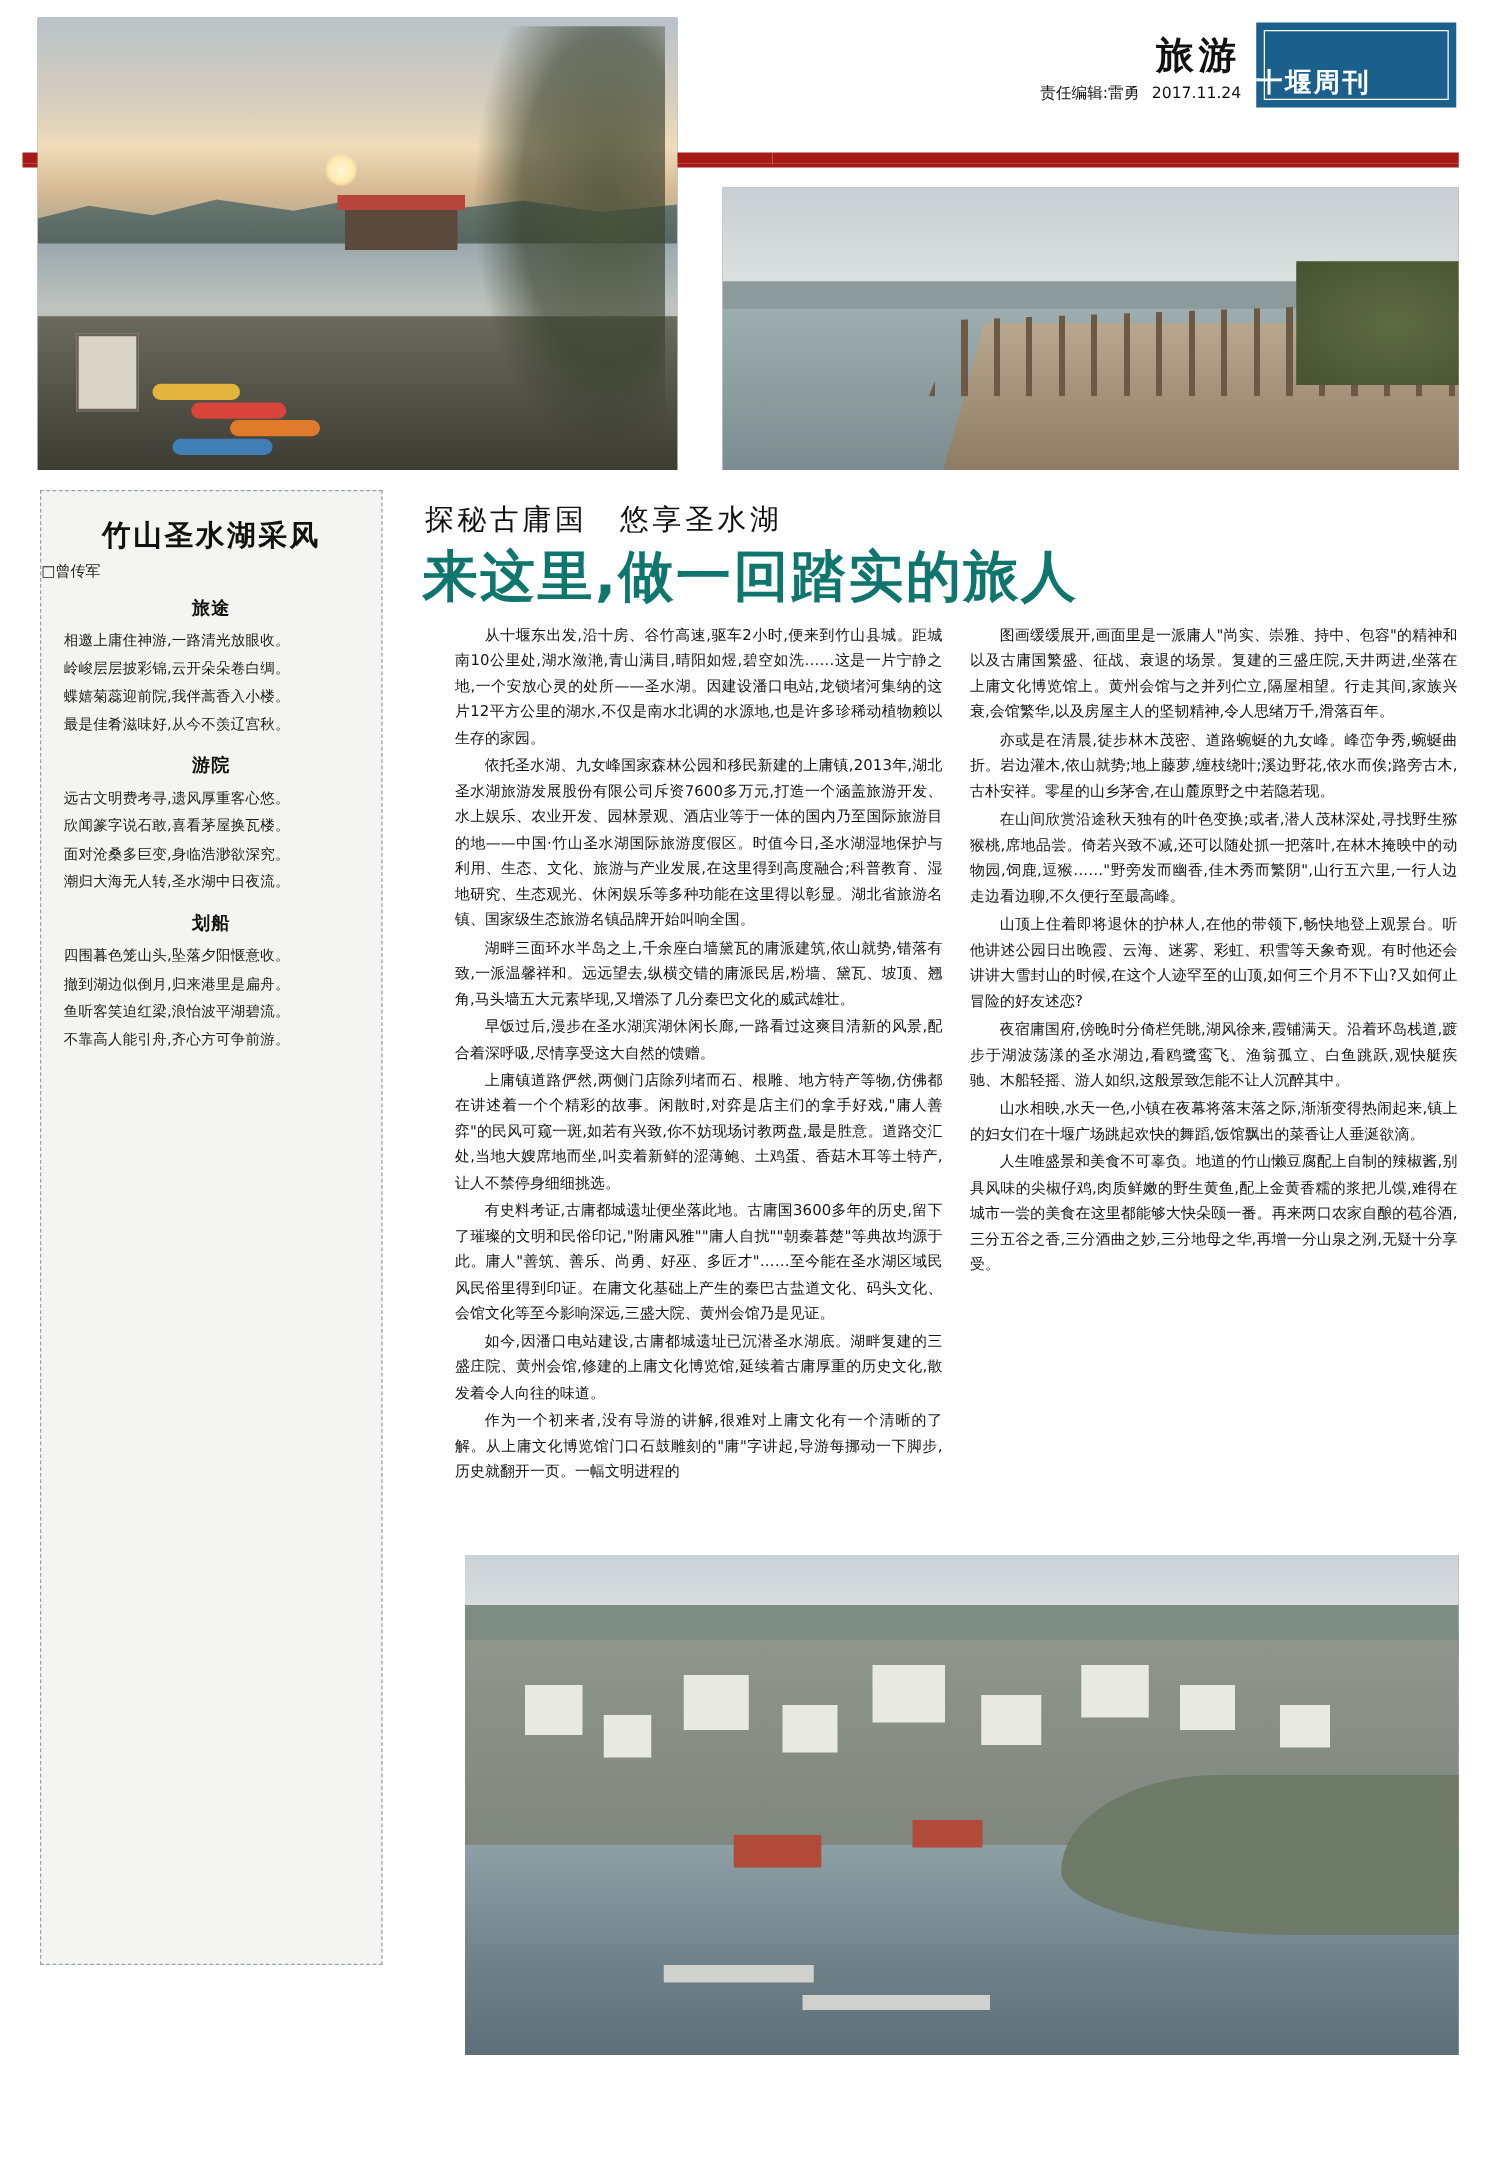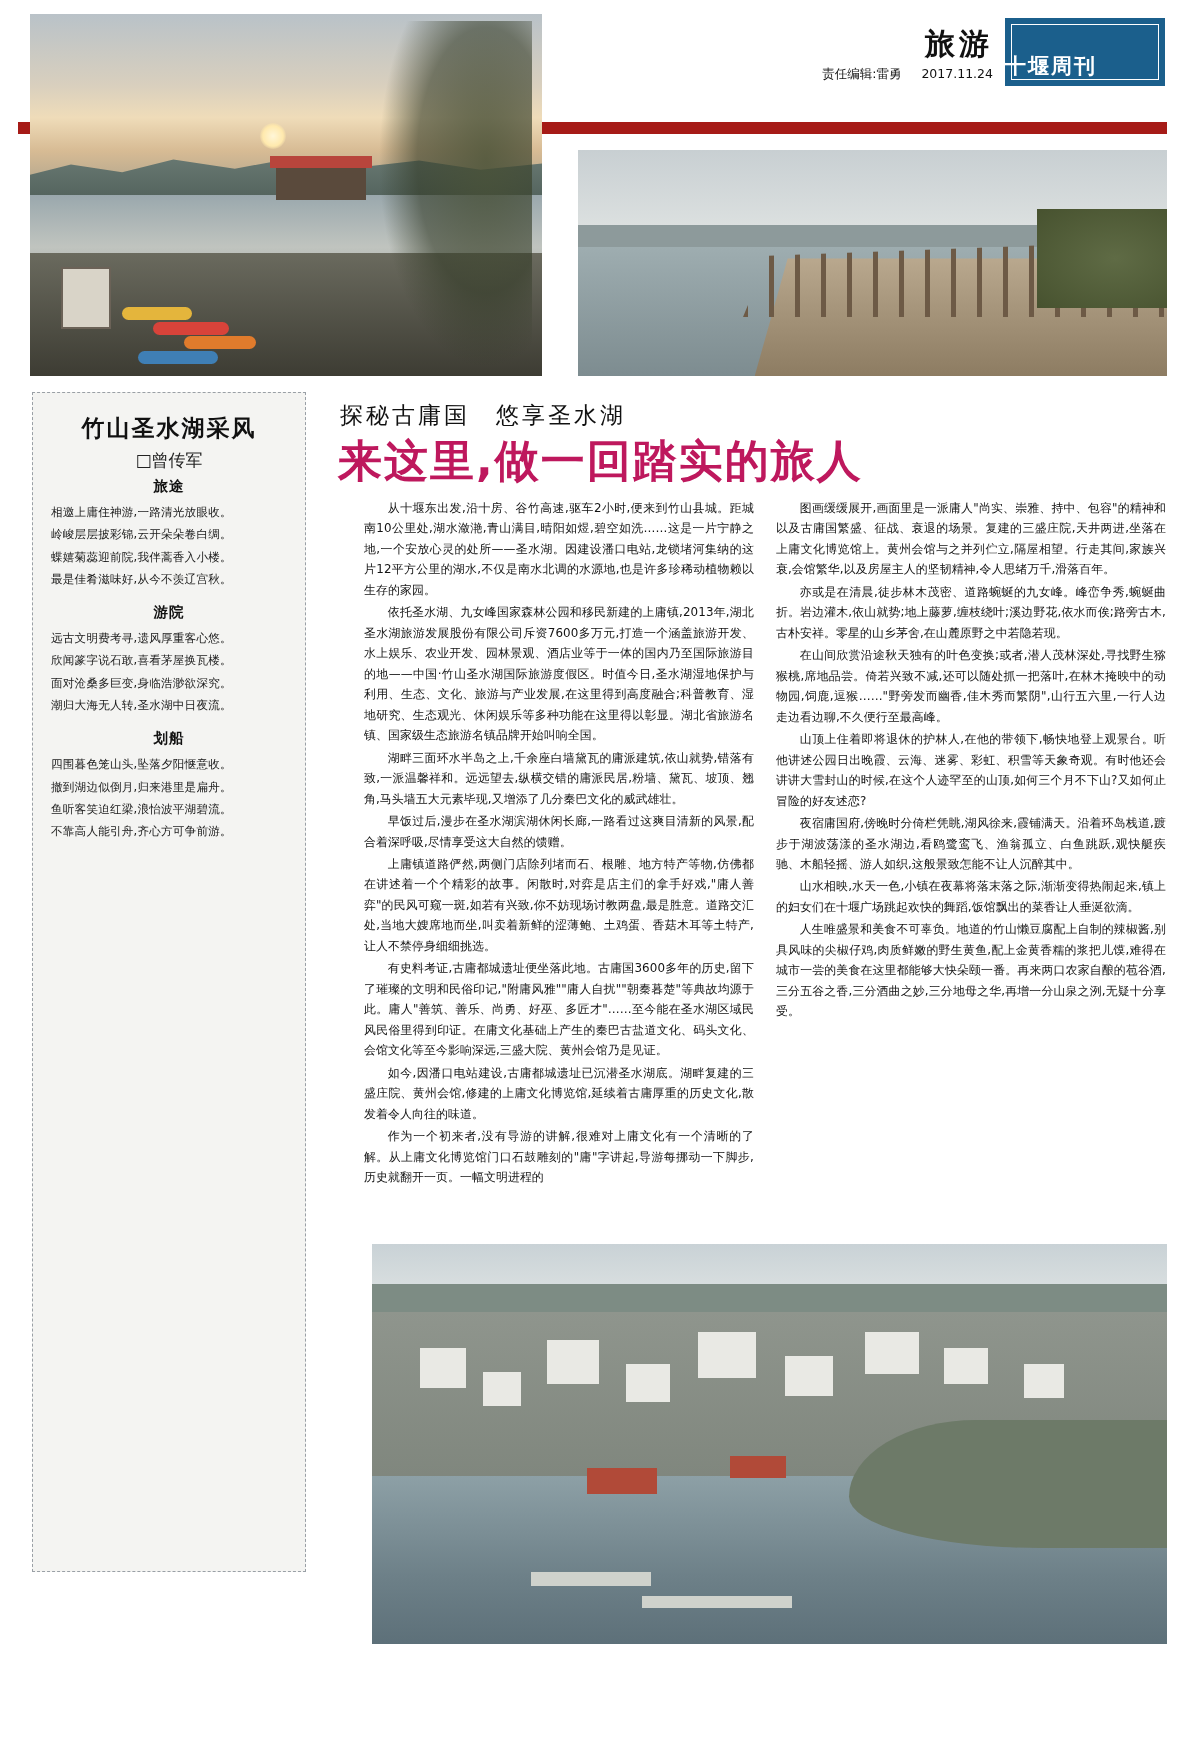--- a/index.html
+++ b/index.html
@@ -10,21 +10,21 @@
   }
   
   .masthead{position:absolute;left:790px;top:18px;width:375px;height:68px;}
   .mh-title{
     position:absolute;right:172px;top:6px;font-size:30px;font-weight:bold;
     letter-spacing:4px;color:#111;font-family:"DejaVu Sans",sans-serif;
   }
   .mh-credit{
     position:absolute;right:172px;top:48px;font-size:12.5px;color:#111;white-space:nowrap;
   }
-  .mh-credit span{margin-left:16px;text-align:right;}
+  .mh-credit span{margin-left:6px;text-align:right;}
   .mh-badge{
     position:absolute;right:0;top:0;width:160px;height:68px;background:#1b5f8c;
   }
   .mh-badge .inner{
     position:absolute;left:6px;top:6px;right:6px;bottom:6px;border:1px solid #ffffff;
   }
   .mh-badge .txt{
     position:absolute;left:0;right:0;bottom:6px;text-align:left;color:#fff;
     font-size:21px;font-weight:bold;letter-spacing:2px;
   }
@@ -127,37 +127,37 @@
   
   .sidebar{
     position:absolute;left:32px;top:392px;width:272px;height:1178px;
     border:1px dashed #9aa0a6;background:#f4f4f2;
   }
   .sb-title{
     position:absolute;left:0;right:0;top:20px;text-align:center;font-size:23px;
     font-weight:bold;letter-spacing:2px;color:#111;
   }
   .sb-author{
-    position:absolute;left:0;right:0;top:56px;text-align:center;font-size:17px;color:#222;
+    position:absolute;left:0;right:0;top:56px;font-size:12px;color:#222;
   }
   .sb-body{position:absolute;left:18px;right:18px;top:84px;}
   .sb-sec{margin-bottom:14px;}
   .sb-sec h4{
     margin:0 0 6px 0;text-align:center;font-size:14.5px;font-weight:bold;color:#111;letter-spacing:1px;
   }
   .sb-sec p{
     margin:0 0 2px 0;font-size:11.6px;line-height:1.75;color:#1a1a1a;
     letter-spacing:.2px;white-space:nowrap;
   }
   
   .kicker{
     position:absolute;left:340px;top:400px;font-size:23px;color:#111;letter-spacing:3px;
   }
   .headline{
-    position:absolute;left:338px;top:432px;font-size:44px;font-weight:bold;color:#be185d;
+    position:absolute;left:338px;top:432px;font-size:44px;font-weight:bold;color:#0f766e;
     letter-spacing:2px;font-family:"DejaVu Sans",sans-serif;
   }
   .cols{position:absolute;left:338px;top:498px;width:828px;}
   .col{position:absolute;top:0;width:390px;}
   .col.left{left:0;margin-left:26px;}
   .col.right{left:438px;}
   .col p{
     margin:0 0 2px 0;font-size:11.9px;line-height:1.72;color:#131313;
     text-align:justify;text-indent:2em;letter-spacing:.1px;
   }

